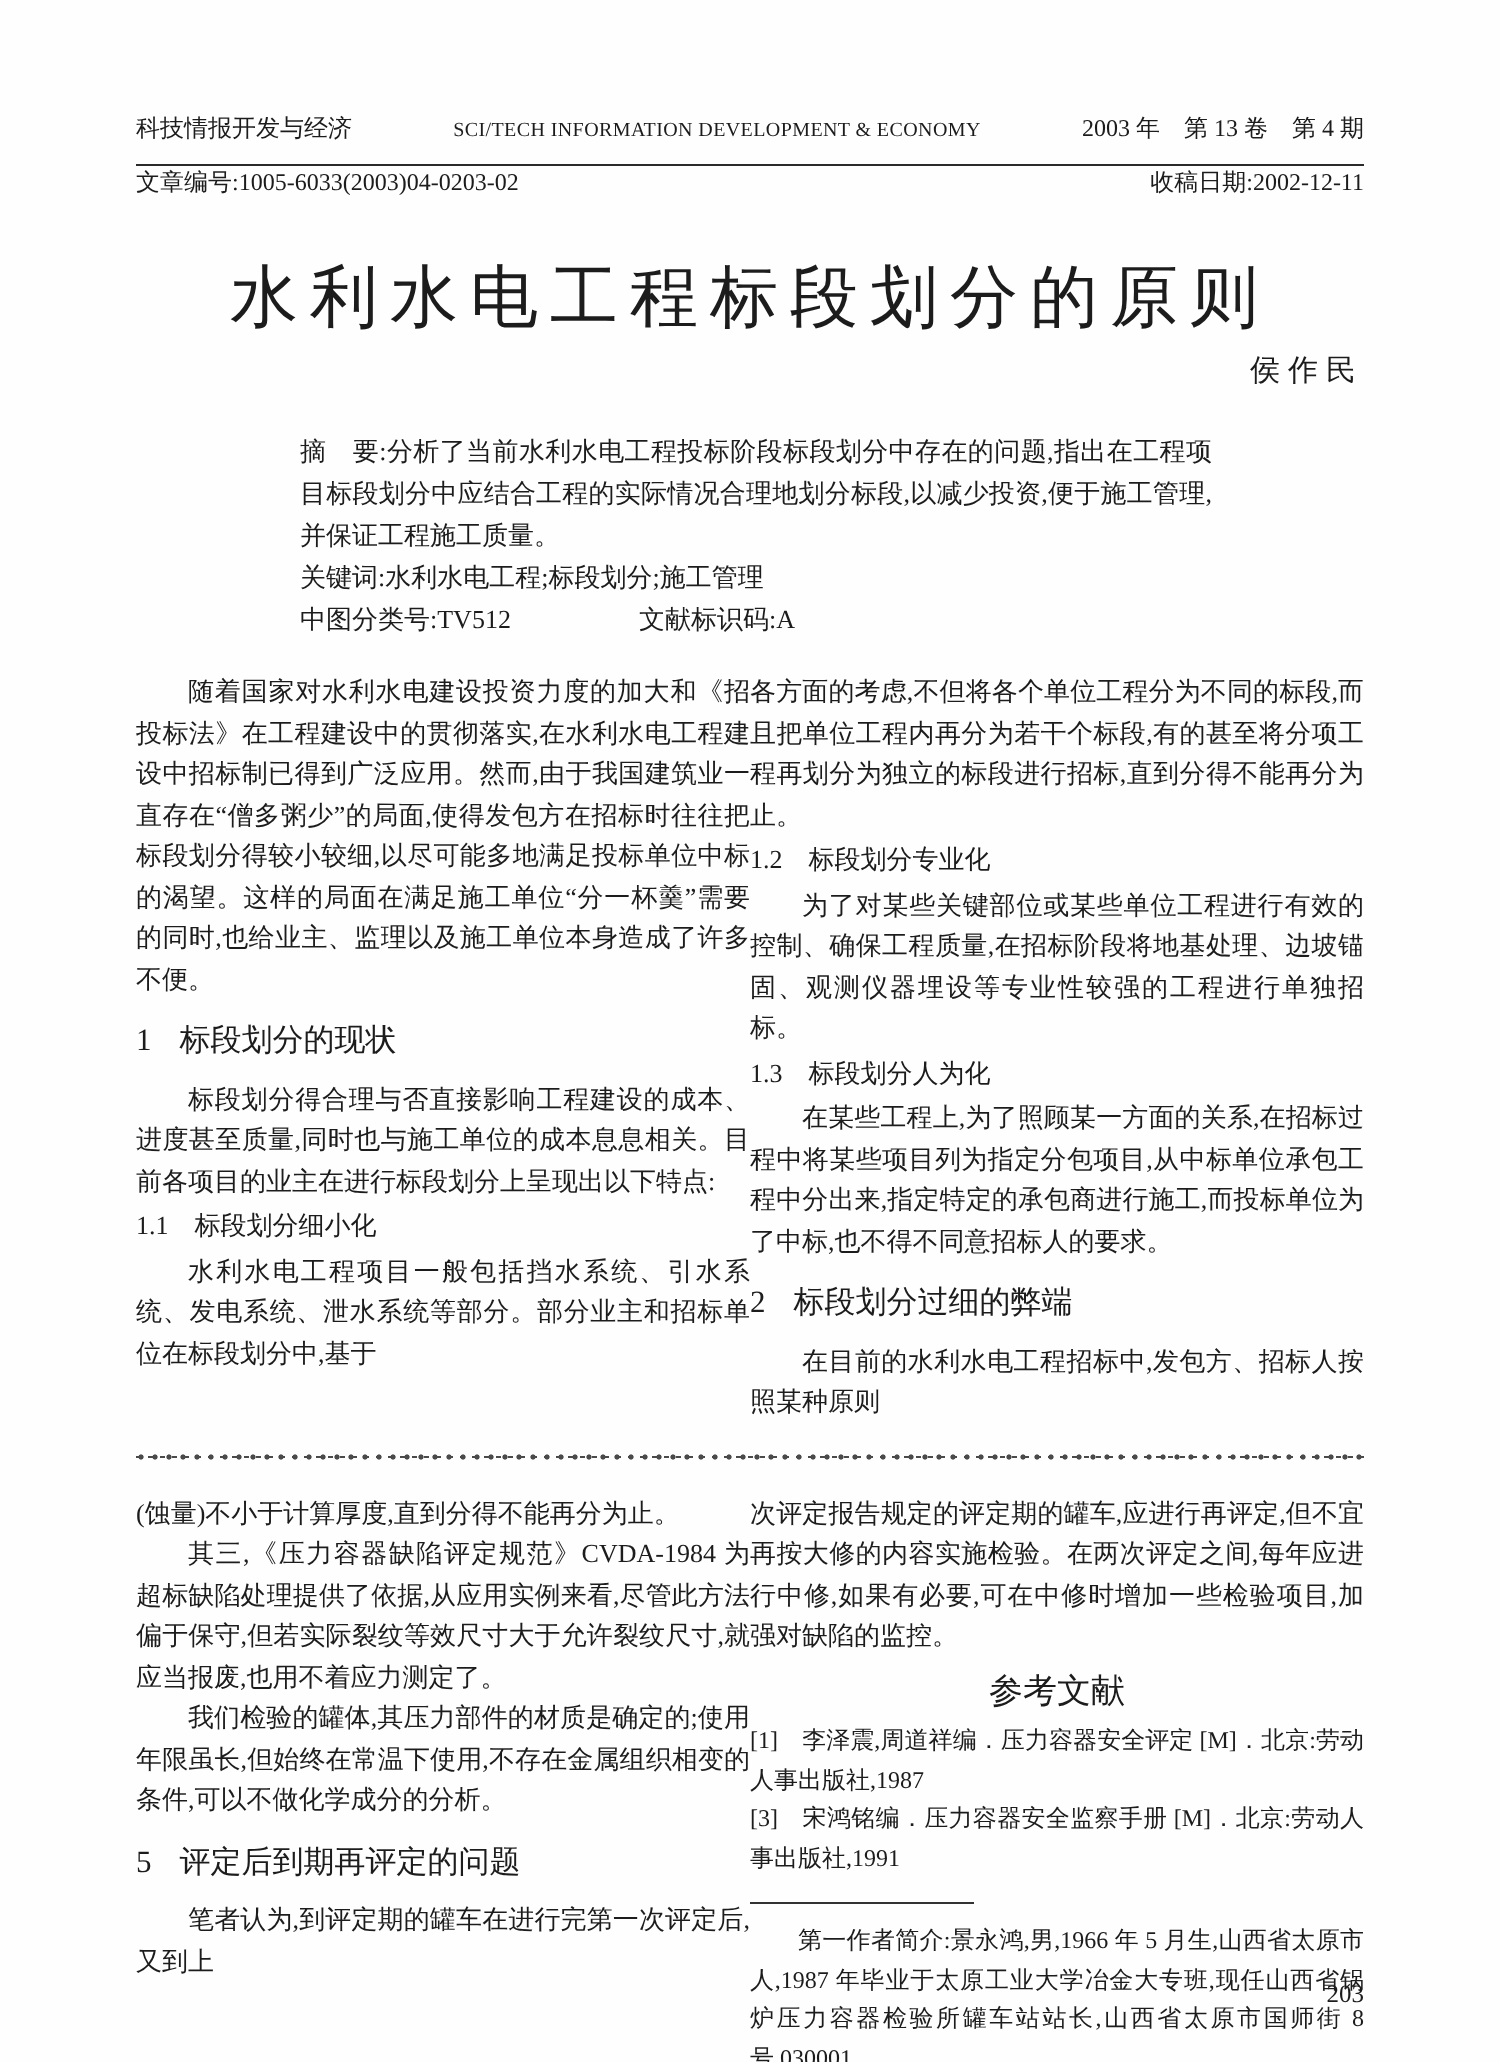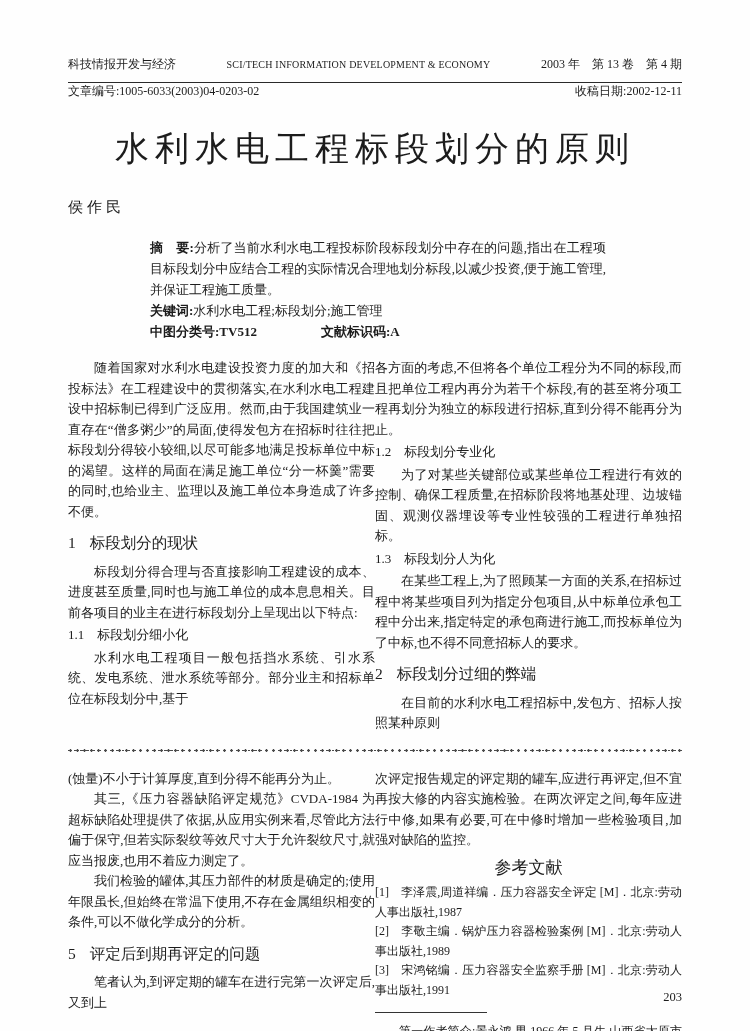--- a/index.html
+++ b/index.html
@@ -14,26 +14,26 @@
     overflow: hidden;
   }
   
   .running-head { display: flex; justify-content: space-between; align-items: baseline; font-size: 12px; }
   .running-head .jr-en { font-size: 10px; letter-spacing: .2px; }
   .head-rule { border: none; border-top: 1.3px solid #2a2a2a; margin: 9px 0 0 0; }
   .meta-row { display: flex; justify-content: space-between; font-size: 12px; }
 
   
   .cn-title { text-align: center; font-size: 34px; font-weight: 500; letter-spacing: 6px; margin: 26px 0 0 0; }
-  .cn-author { text-align: left; font-size: 15px; letter-spacing: 4px; margin-top: 26px; }
+  .cn-author { text-align: right; font-size: 15px; letter-spacing: 4px; margin-top: 4px; }
 
   
   .abstract-block { margin: 20px 76px 0 82px; font-size: 13px; line-height: 21px; text-align: justify; }
   .abstract-block p { margin: 0; }
-  .lbl { font-weight: bold; }
+  .lbl { font-weight: normal; }
   .clc-row span:first-child { margin-right: 64px; }
 
   
   .columns { display: flex; gap: 0; margin-top: 16px; }
   .col { flex: 1 1 0; font-size: 13px; line-height: 20.5px; text-align: justify; min-width: 0; }
   .col p { margin: 0; text-indent: 2em; }
   .col p.noindent { text-indent: 0; }
   .sec-h { font-size: 15.5px; font-weight: 500; margin: 11px 0 8px 0; }
   .sec-h .sp { display: inline-block; width: 14px; }
   .sub-h { font-size: 13px; font-weight: 500; margin: 2px 0; }
@@ -110,21 +110,20 @@
       <p class="noindent">(蚀量)不小于计算厚度,直到分得不能再分为止。</p>
       <p>其三,《压力容器缺陷评定规范》CVDA-1984 为超标缺陷处理提供了依据,从应用实例来看,尽管此方法偏于保守,但若实际裂纹等效尺寸大于允许裂纹尺寸,就应当报废,也用不着应力测定了。</p>
       <p>我们检验的罐体,其压力部件的材质是确定的;使用年限虽长,但始终在常温下使用,不存在金属组织相变的条件,可以不做化学成分的分析。</p>
       <div class="sec-h"><span>5</span><span class="sp"></span><span>评定后到期再评定的问题</span></div>
       <p>笔者认为,到评定期的罐车在进行完第一次评定后,又到上</p>
     </div>
     <div class="col">
       <p class="noindent">次评定报告规定的评定期的罐车,应进行再评定,但不宜再按大修的内容实施检验。在两次评定之间,每年应进行中修,如果有必要,可在中修时增加一些检验项目,加强对缺陷的监控。</p>
       <div class="refs-h">参考文献</div>
       <p class="ref">[1]　李泽震,周道祥编．压力容器安全评定 [M]．北京:劳动人事出版社,1987</p>
-      <p class="ref">[2]　李敬主编．锅炉压力容器检验案例 [M]．北京:劳动人事出版社,1989</p>
       <p class="ref">[3]　宋鸿铭编．压力容器安全监察手册 [M]．北京:劳动人事出版社,1991</p>
       <hr class="bio-rule">
       <p class="bio">第一作者简介:景永鸿,男,1966 年 5 月生,山西省太原市人,1987 年毕业于太原工业大学冶金大专班,现任山西省锅炉压力容器检验所罐车站站长,山西省太原市国师街 8 号,030001.</p>
     </div>
   </div>
 
   <div class="page-num">203</div>
 </div>
 
 </body></html>

